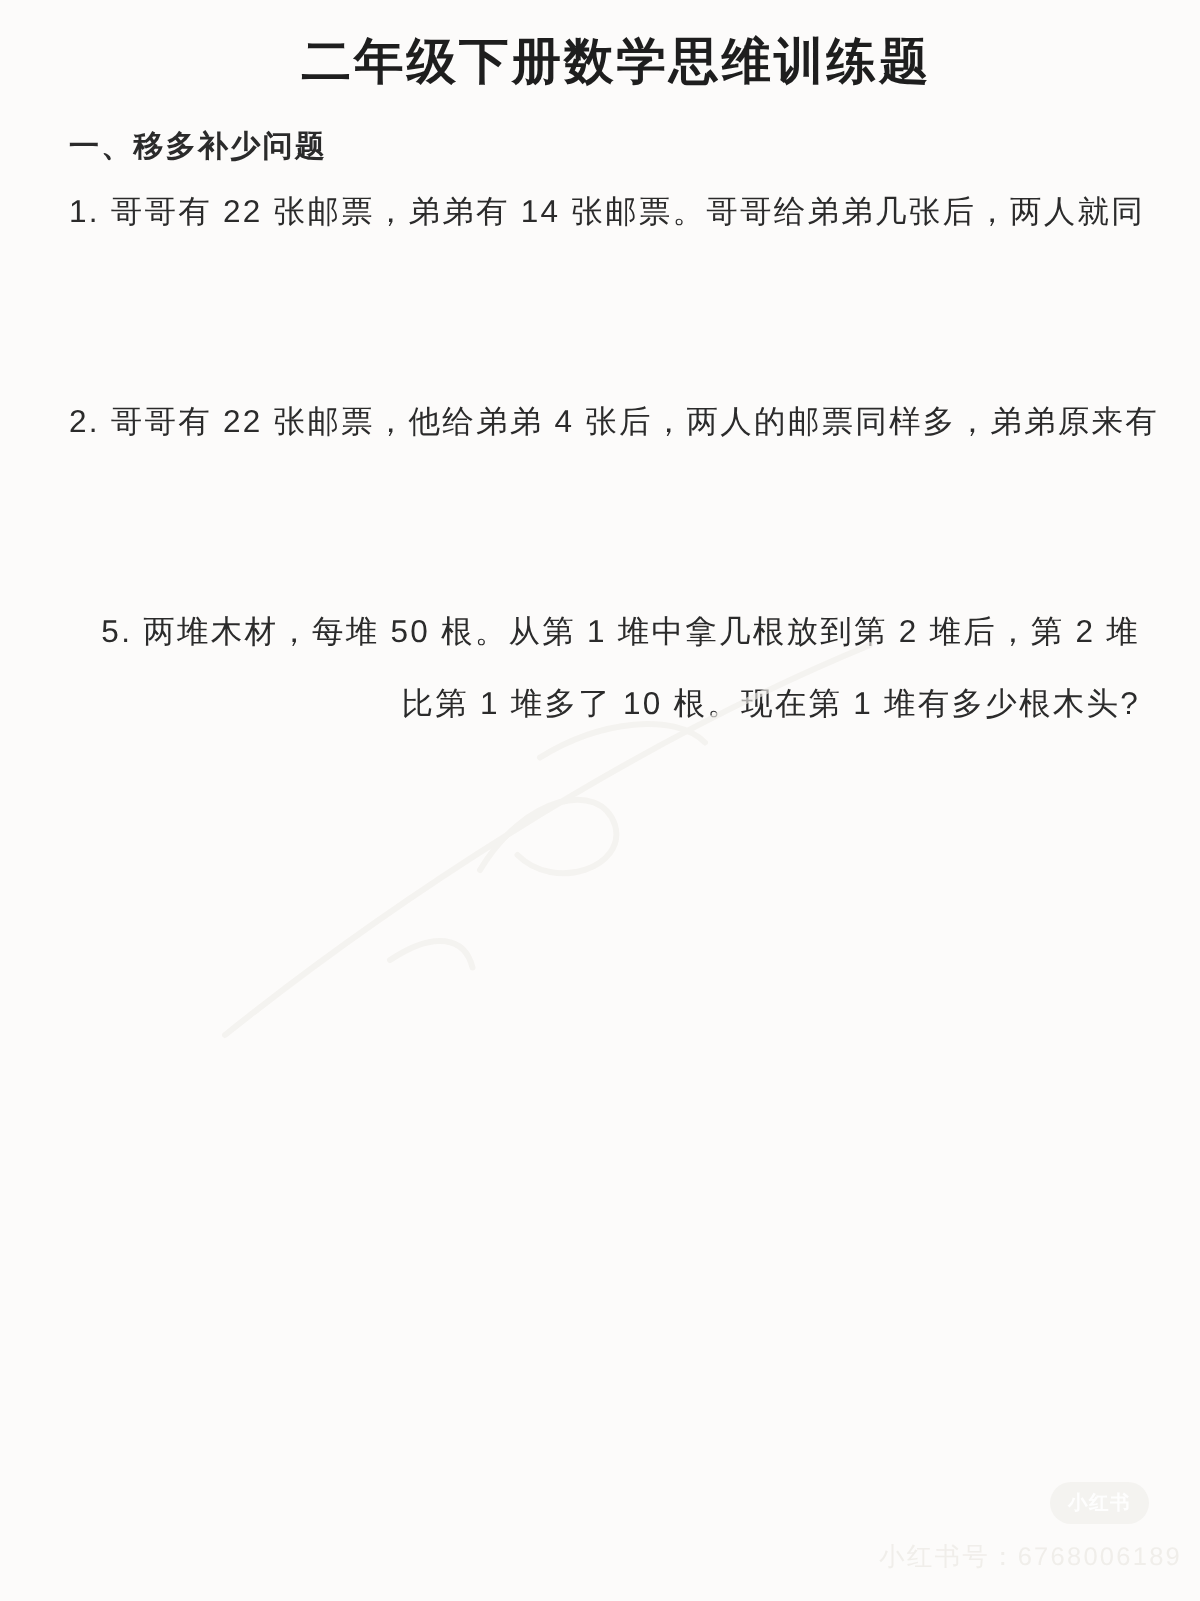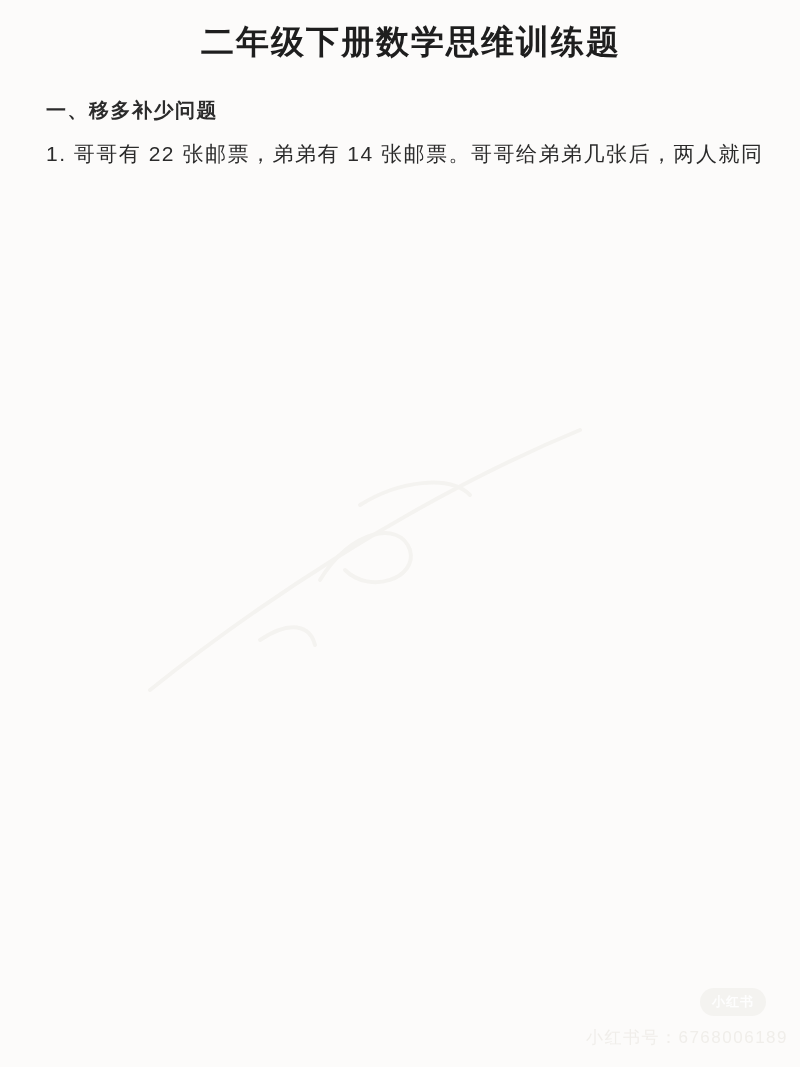--- a/index.html
+++ b/index.html
@@ -22,21 +22,21 @@
   .title{
     margin:0;padding-top:22px;
     text-align:center;
     font-family:"Liberation Serif","DejaVu Serif",serif;
     font-weight:700;
     font-size:33px;line-height:40px;letter-spacing:2px;
     color:var(--title-text);
     padding-left:22px;
   }
   .section-heading{
-    margin:36px 0 0 46px;
+    margin:24px 0 0 46px;
     font-size:20px;font-weight:700;
     line-height:24px;letter-spacing:1.5px;
     color:var(--body-text);
   }
   .question{
     margin:92px 40px 0 46px;
     font-size:21px;line-height:48px;letter-spacing:1.5px;
     color:var(--body-text);
   }
   .question.first{margin-top:8px;}
@@ -65,29 +65,32 @@
 
 <h1 class="title">二年级下册数学思维训练题</h1>
 
 <div class="section-heading">一、移多补少问题</div>
 
 <p class="question first">
   <span class="qline">1. 哥哥有 22 张邮票，弟弟有 14 张邮票。哥哥给弟弟几张后，两人就同</span>
 </p>
 
 <p class="question">
+  <span class="qline">2. 哥哥有 22 张邮票，他给弟弟 4 张后，两人的邮票同样多，弟弟原来有</span>
 </p>
 
 <p class="question">
 </p>
 
 <p class="question">
 </p>
 
 <p class="question">
+  <span class="qline">5. 两堆木材，每堆 50 根。从第 1 堆中拿几根放到第 2 堆后，第 2 堆</span>
+  <span class="qline">比第 1 堆多了 10 根。现在第 1 堆有多少根木头?</span>
 </p>
 
 <svg class="scrawl-watermark" width="500" height="300" viewBox="0 0 500 300" aria-hidden="true">
   <g fill="none" stroke="#f1efeb" stroke-width="4" stroke-linecap="round">
     <path d="M40 280 C 140 200, 300 90, 470 20"></path>
     <path d="M210 170 C 240 120, 290 110, 300 140 C 308 168, 260 185, 235 160"></path>
     <path d="M250 95 C 290 70, 340 65, 360 85"></path>
     <path d="M150 230 C 180 210, 200 215, 205 235"></path>
   </g>
 </svg>

